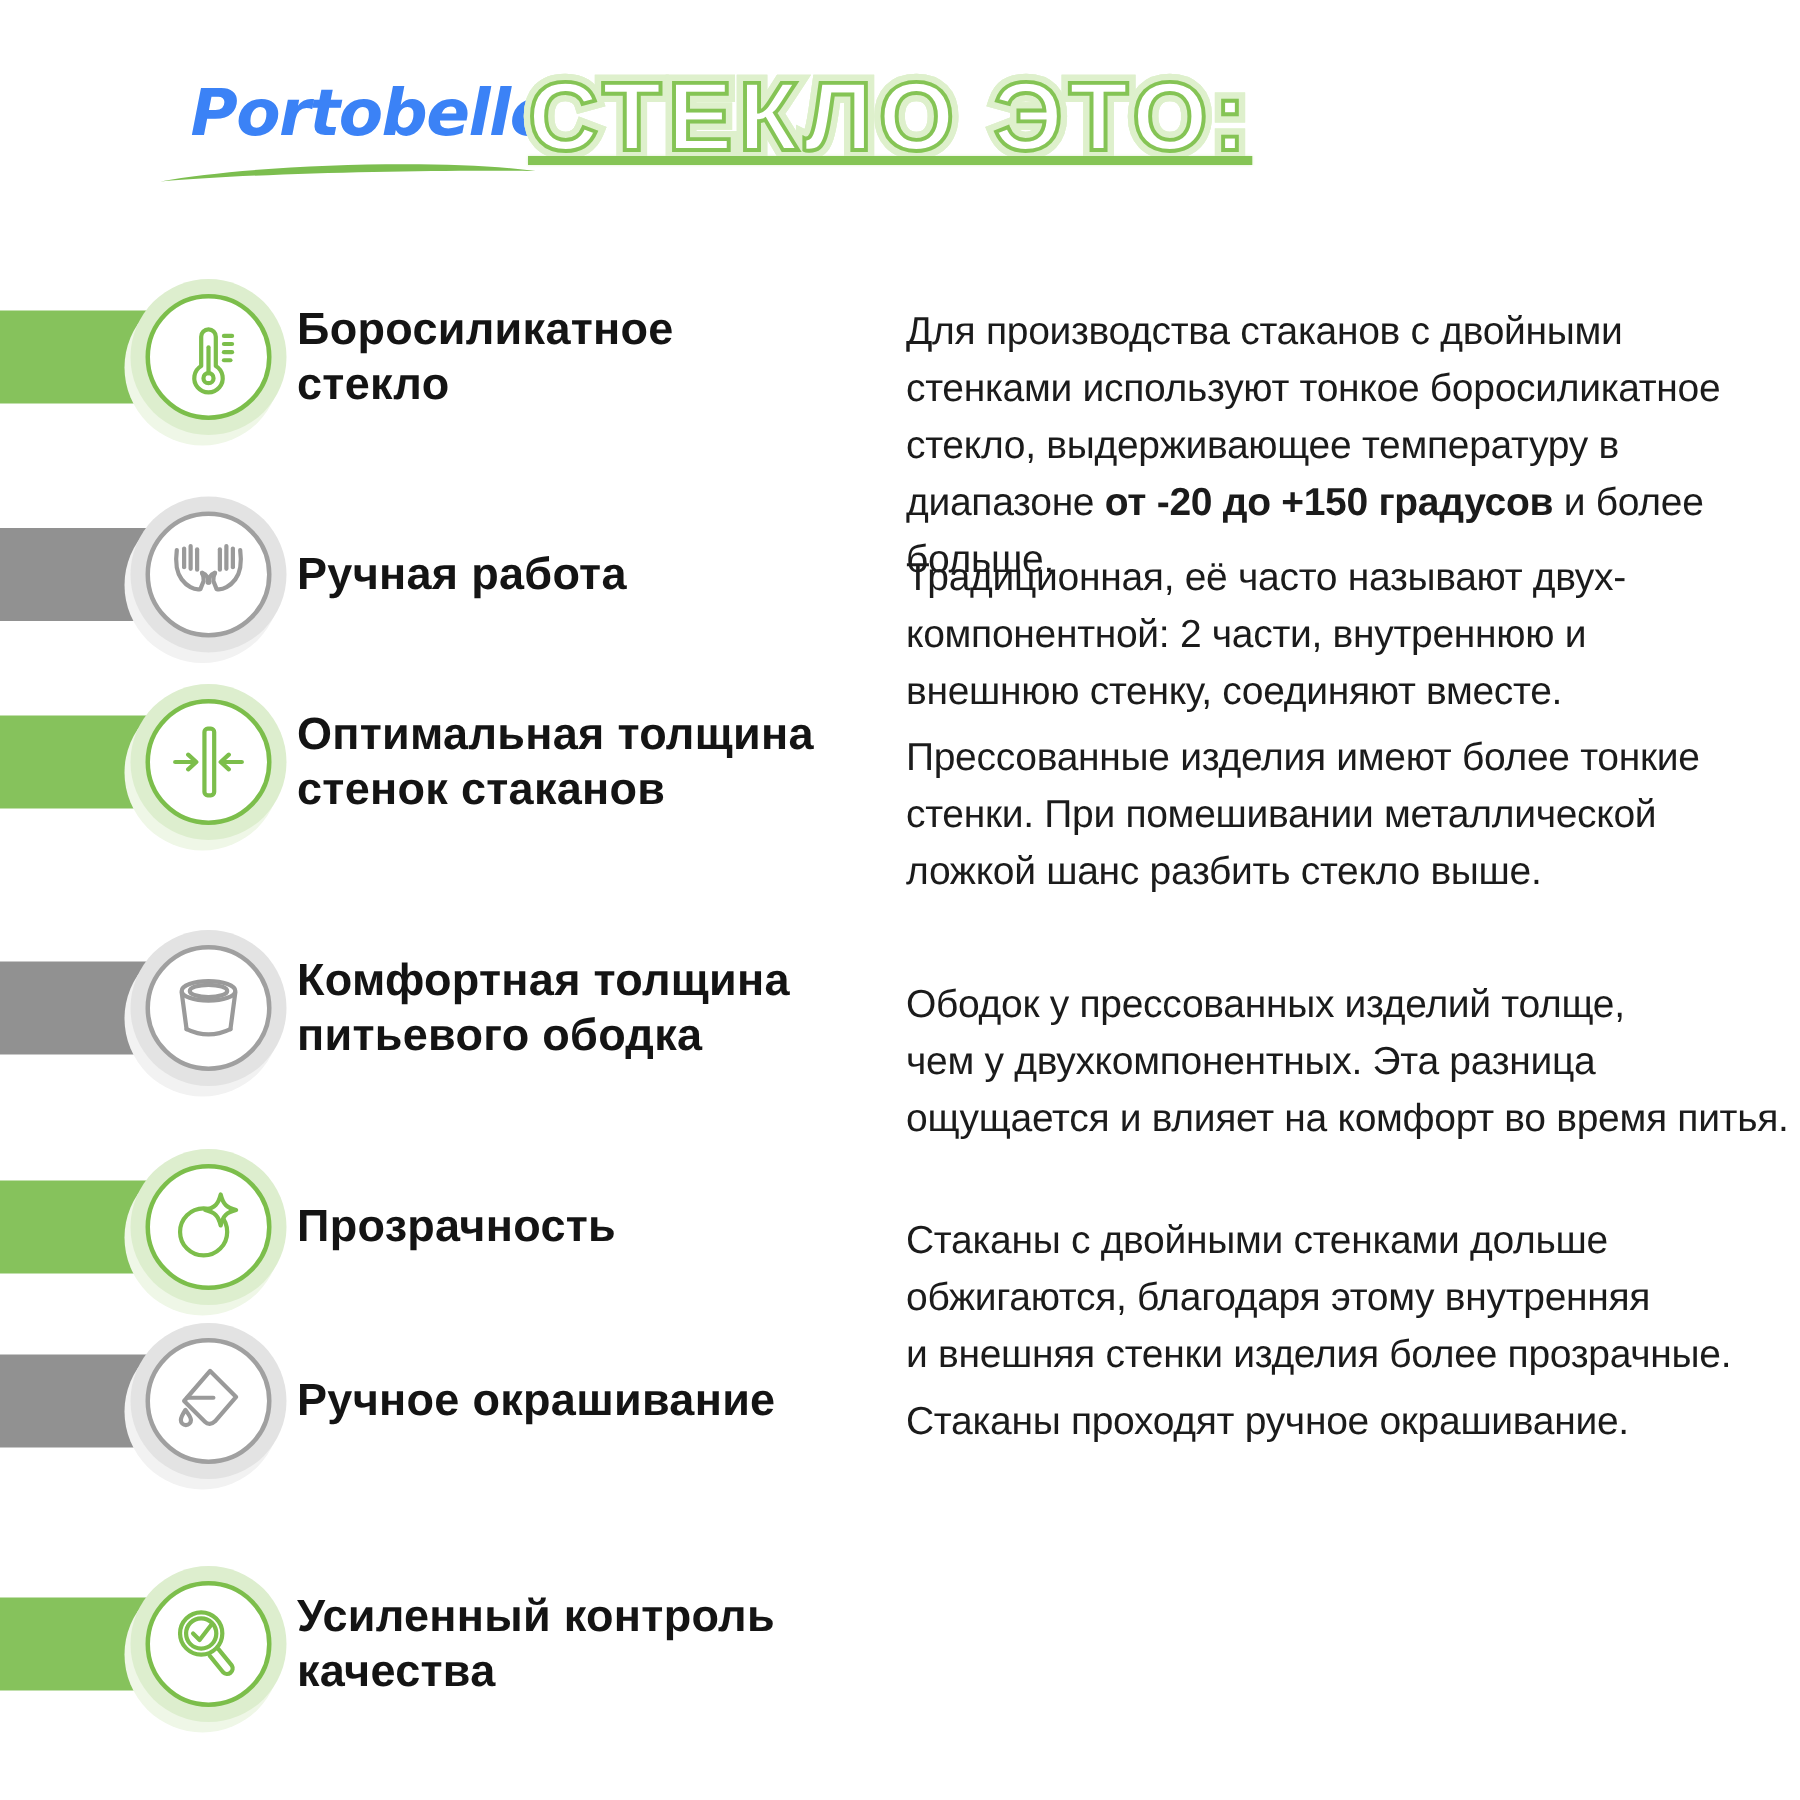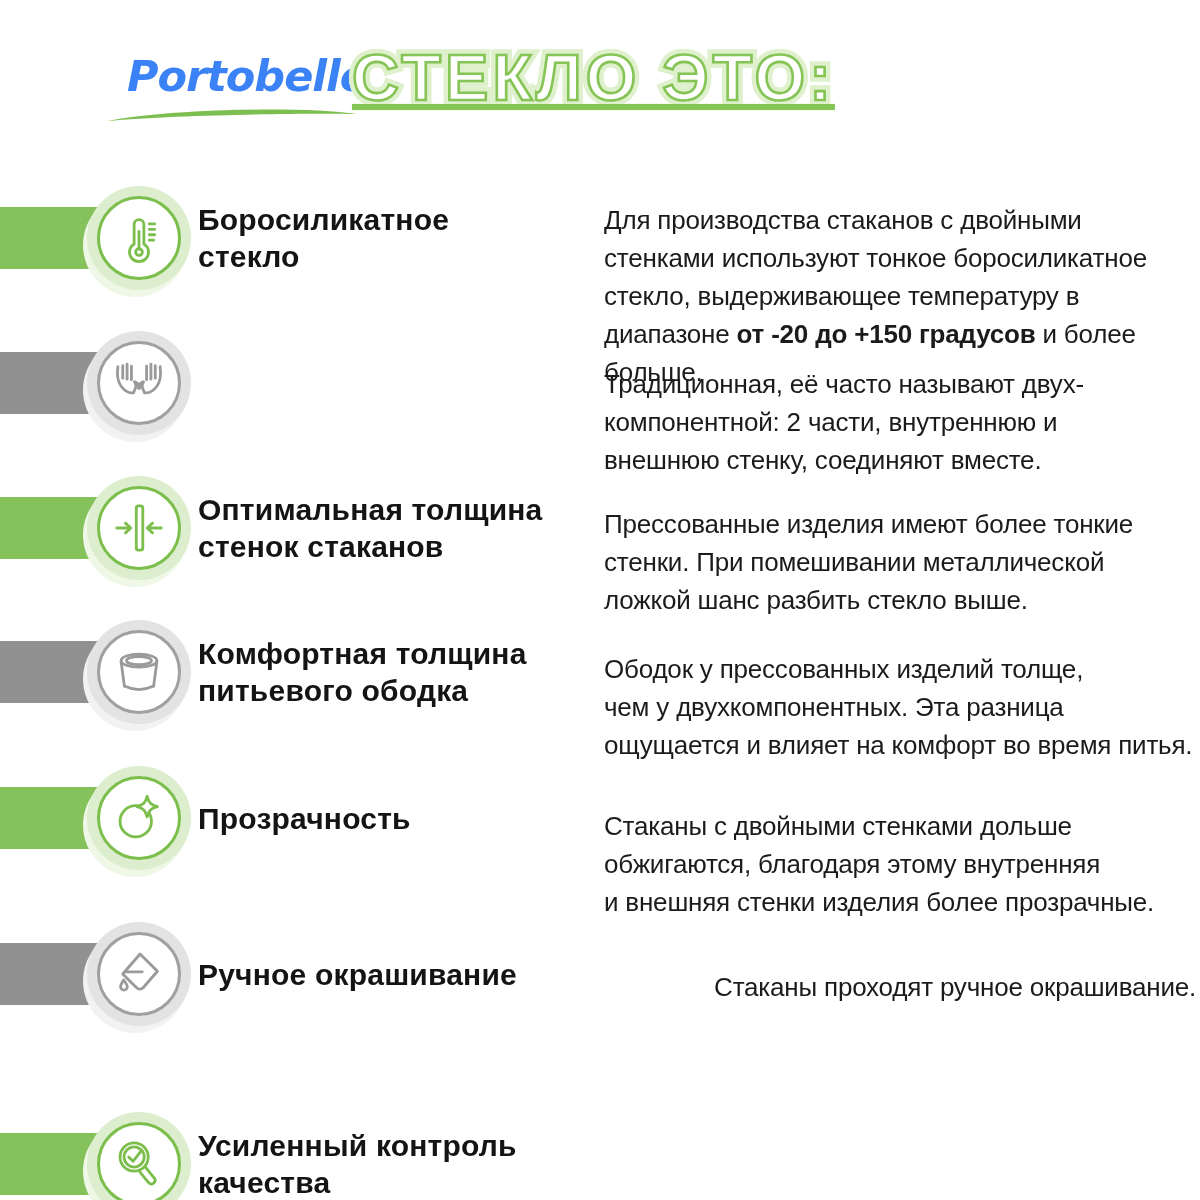--- a/index.html
+++ b/index.html
@@ -20,22 +20,22 @@
   .heading-layer {
     position:absolute; left:0; top:0; white-space:nowrap;
     font-family:"Liberation Sans", sans-serif;
     font-weight:800; font-size:65px; letter-spacing:4px;text-decoration:underline;
   }
   .heading-back  { -webkit-text-stroke:11px #def0cc; color:#def0cc; text-shadow:0 0 2px #def0cc; }
   .heading-front { -webkit-text-stroke:2.6px #85c455; color:#ffffff; }
 
   
   .row { position:absolute; left:0; width:1072px; height:62px; }
-  .r1 { top:207px; } .r2 { top:352px; } .r3 { top:497px;text-decoration:underline; } .r4 { top:641px; }
-  .r5 { top:787px; } .r6 { top:943px;text-align:right; } .r7 { top:1133px; }
+  .r1 { top:207px; } .r2 { top:352px; } .r3 { top:477px;text-decoration:underline; } .r4 { top:641px; }
+  .r5 { top:787px; } .r6 { top:903px; } .r7 { top:1065px; }
 
   .bar { position:absolute; left:0; top:0; width:118px; height:62px; }
   .row.green .bar { background:#86c25c; }
   .row.gray  .bar { background:#919191; }
 
   .halo { position:absolute; left:87px; top:-21px; width:104px; height:104px; border-radius:50%; }
   .row.green .halo { background:#ddeece; box-shadow:-4px 7px 0 0 #eff7e7; }
   .row.gray  .halo { background:#e3e3e3; box-shadow:-4px 7px 0 0 #f2f2f2; }
 
   .disc {
@@ -121,20 +121,21 @@
           <g transform="translate(48,0) scale(-1,1)">
             <path d="M4.5 9 C3.5 16.5 4.5 23 7.5 27 C10.5 31 15 33.8 19 33 L21 28 C21.3 26 21 24.8 20 23"></path>
             <line x1="9" y1="8" x2="9" y2="19.5"></line>
             <line x1="13" y1="6.5" x2="13" y2="20.5"></line>
             <line x1="17" y1="8.5" x2="17" y2="21"></line>
             <path d="M20 23 C23 24 24.2 26.3 23.5 29"></path>
           </g>
         </svg>
       </div>
     </div>
+    <div class="title">Ручная работа</div>
     <div class="desc"><span>Традиционная, её часто называют двух-
 компонентной: 2 части, внутреннюю и
 внешнюю стенку, соединяют вместе.</span><b></b><span></span></div>
   </div>
 
   <div class="row green r3">
     <div class="bar"></div>
     <div class="halo">
       <div class="disc">
         <svg class="icon" viewBox="0 0 48 48">

